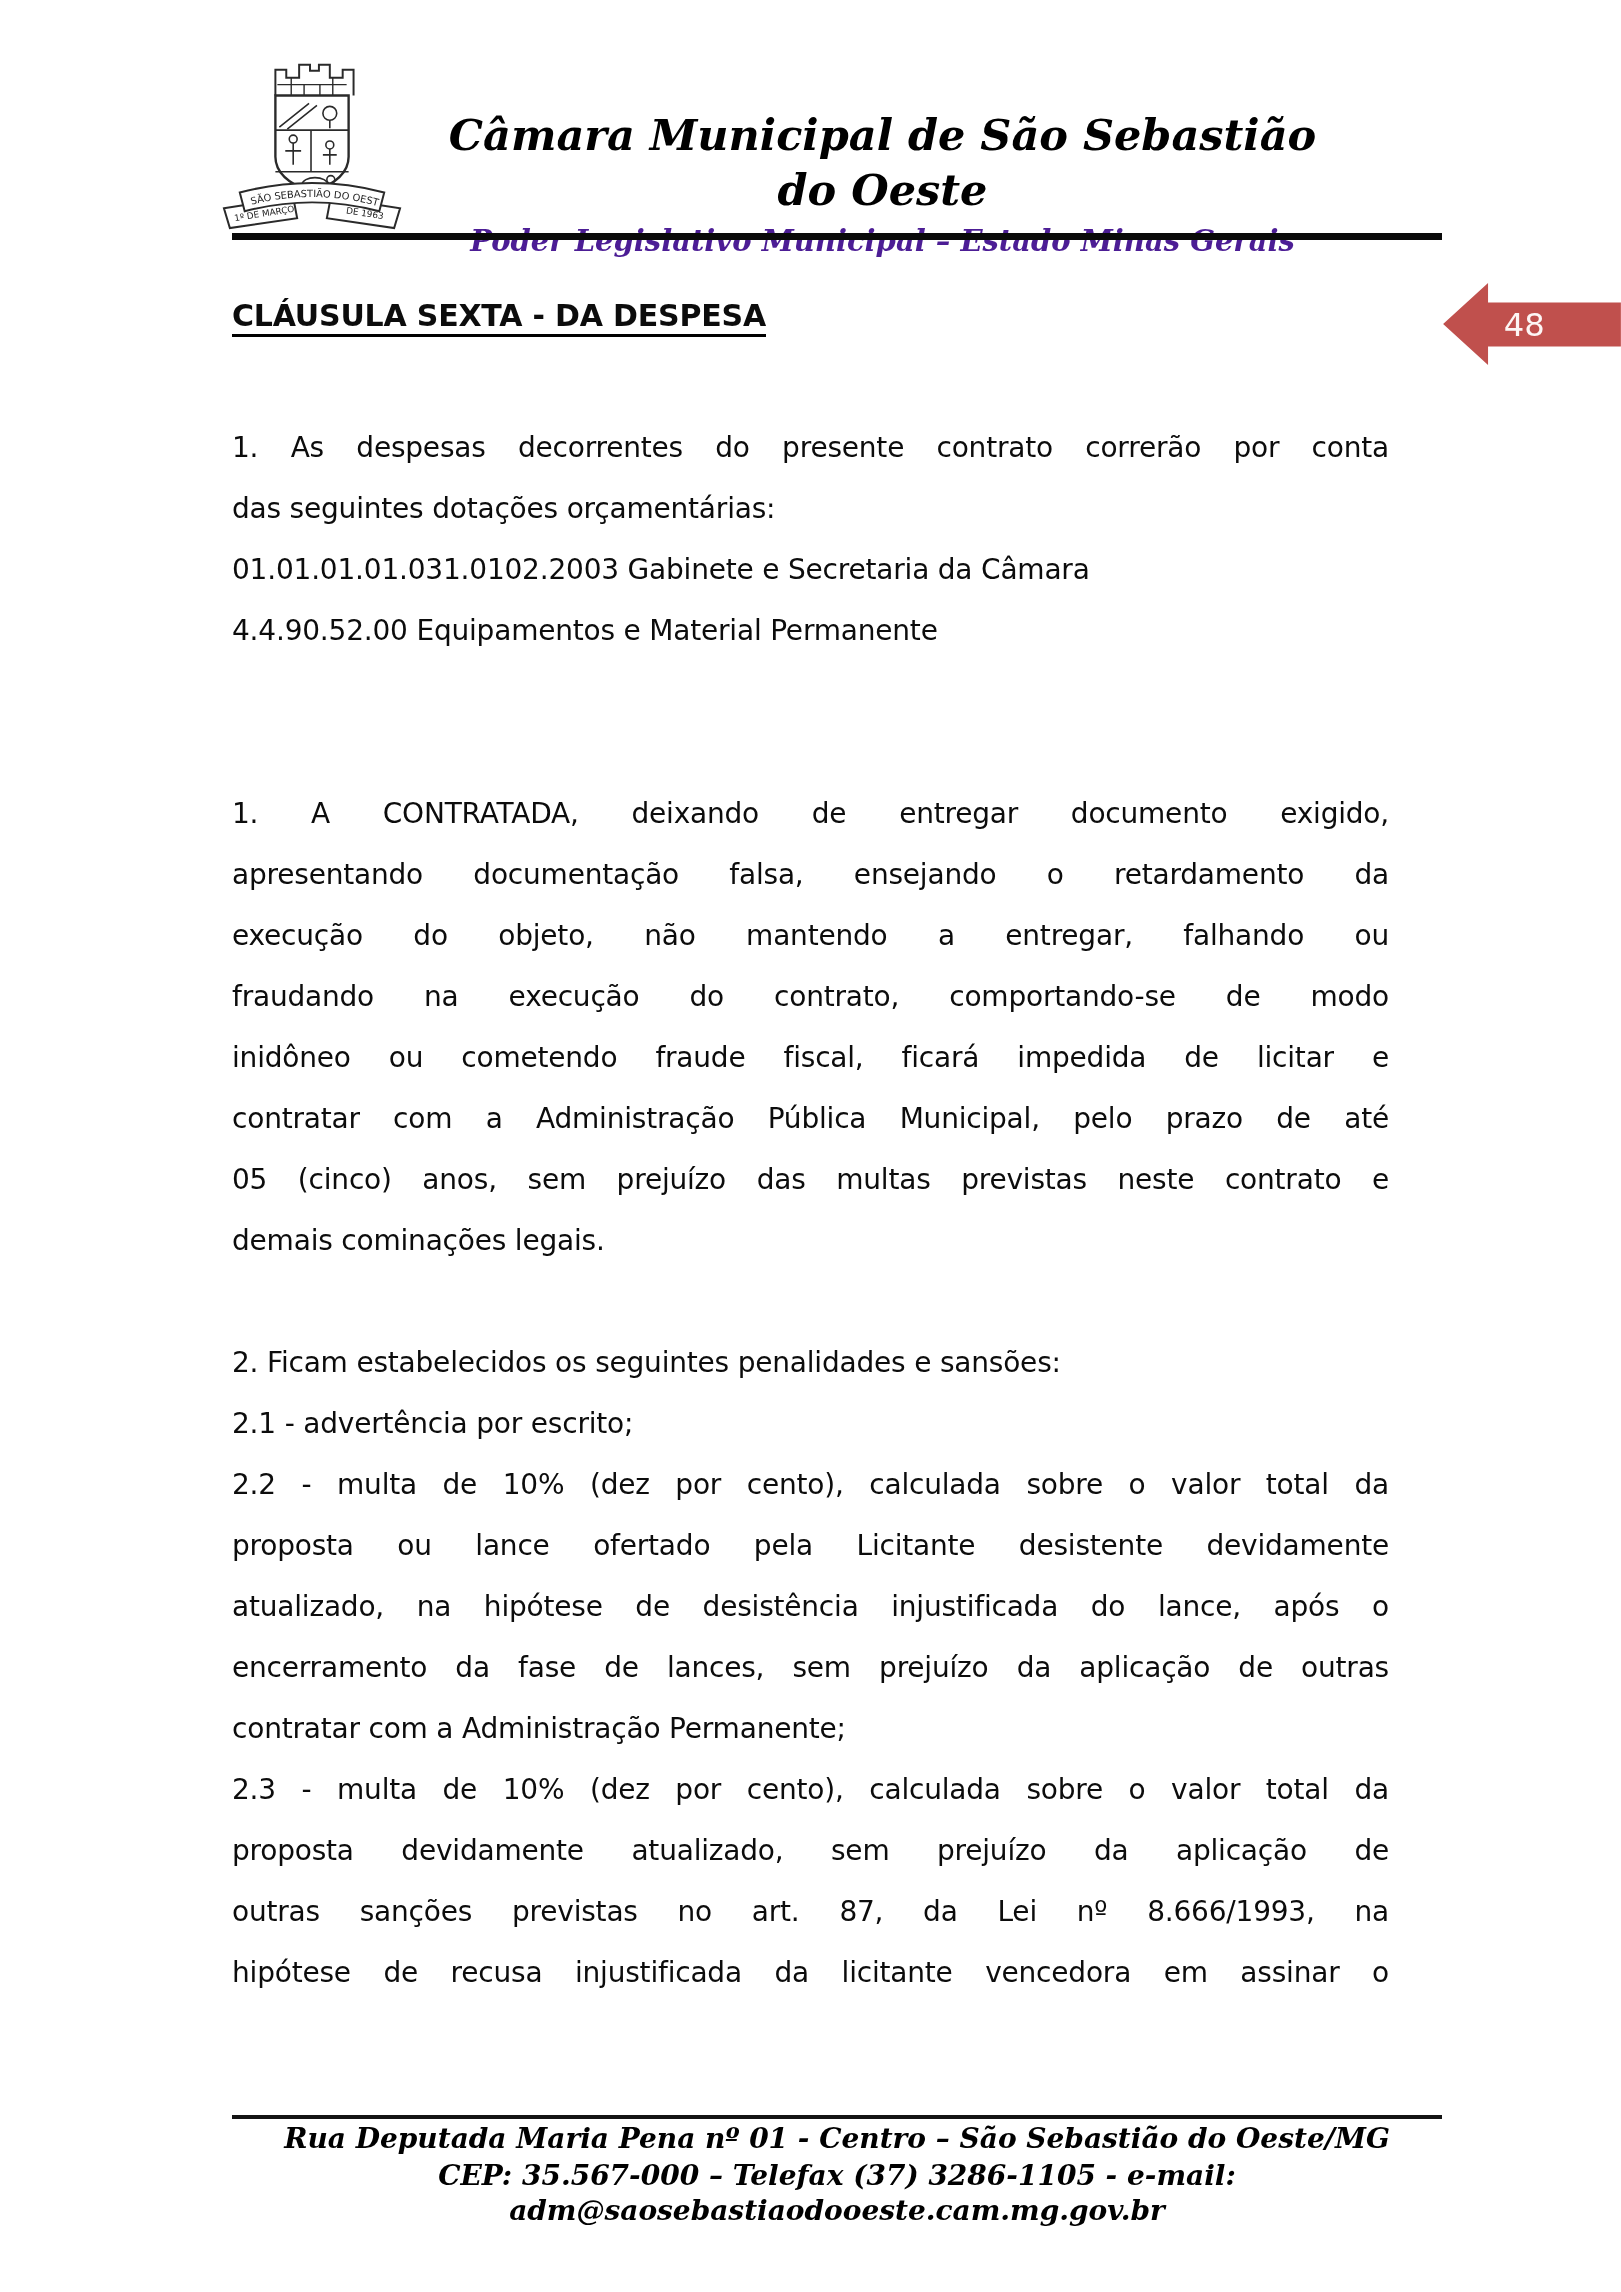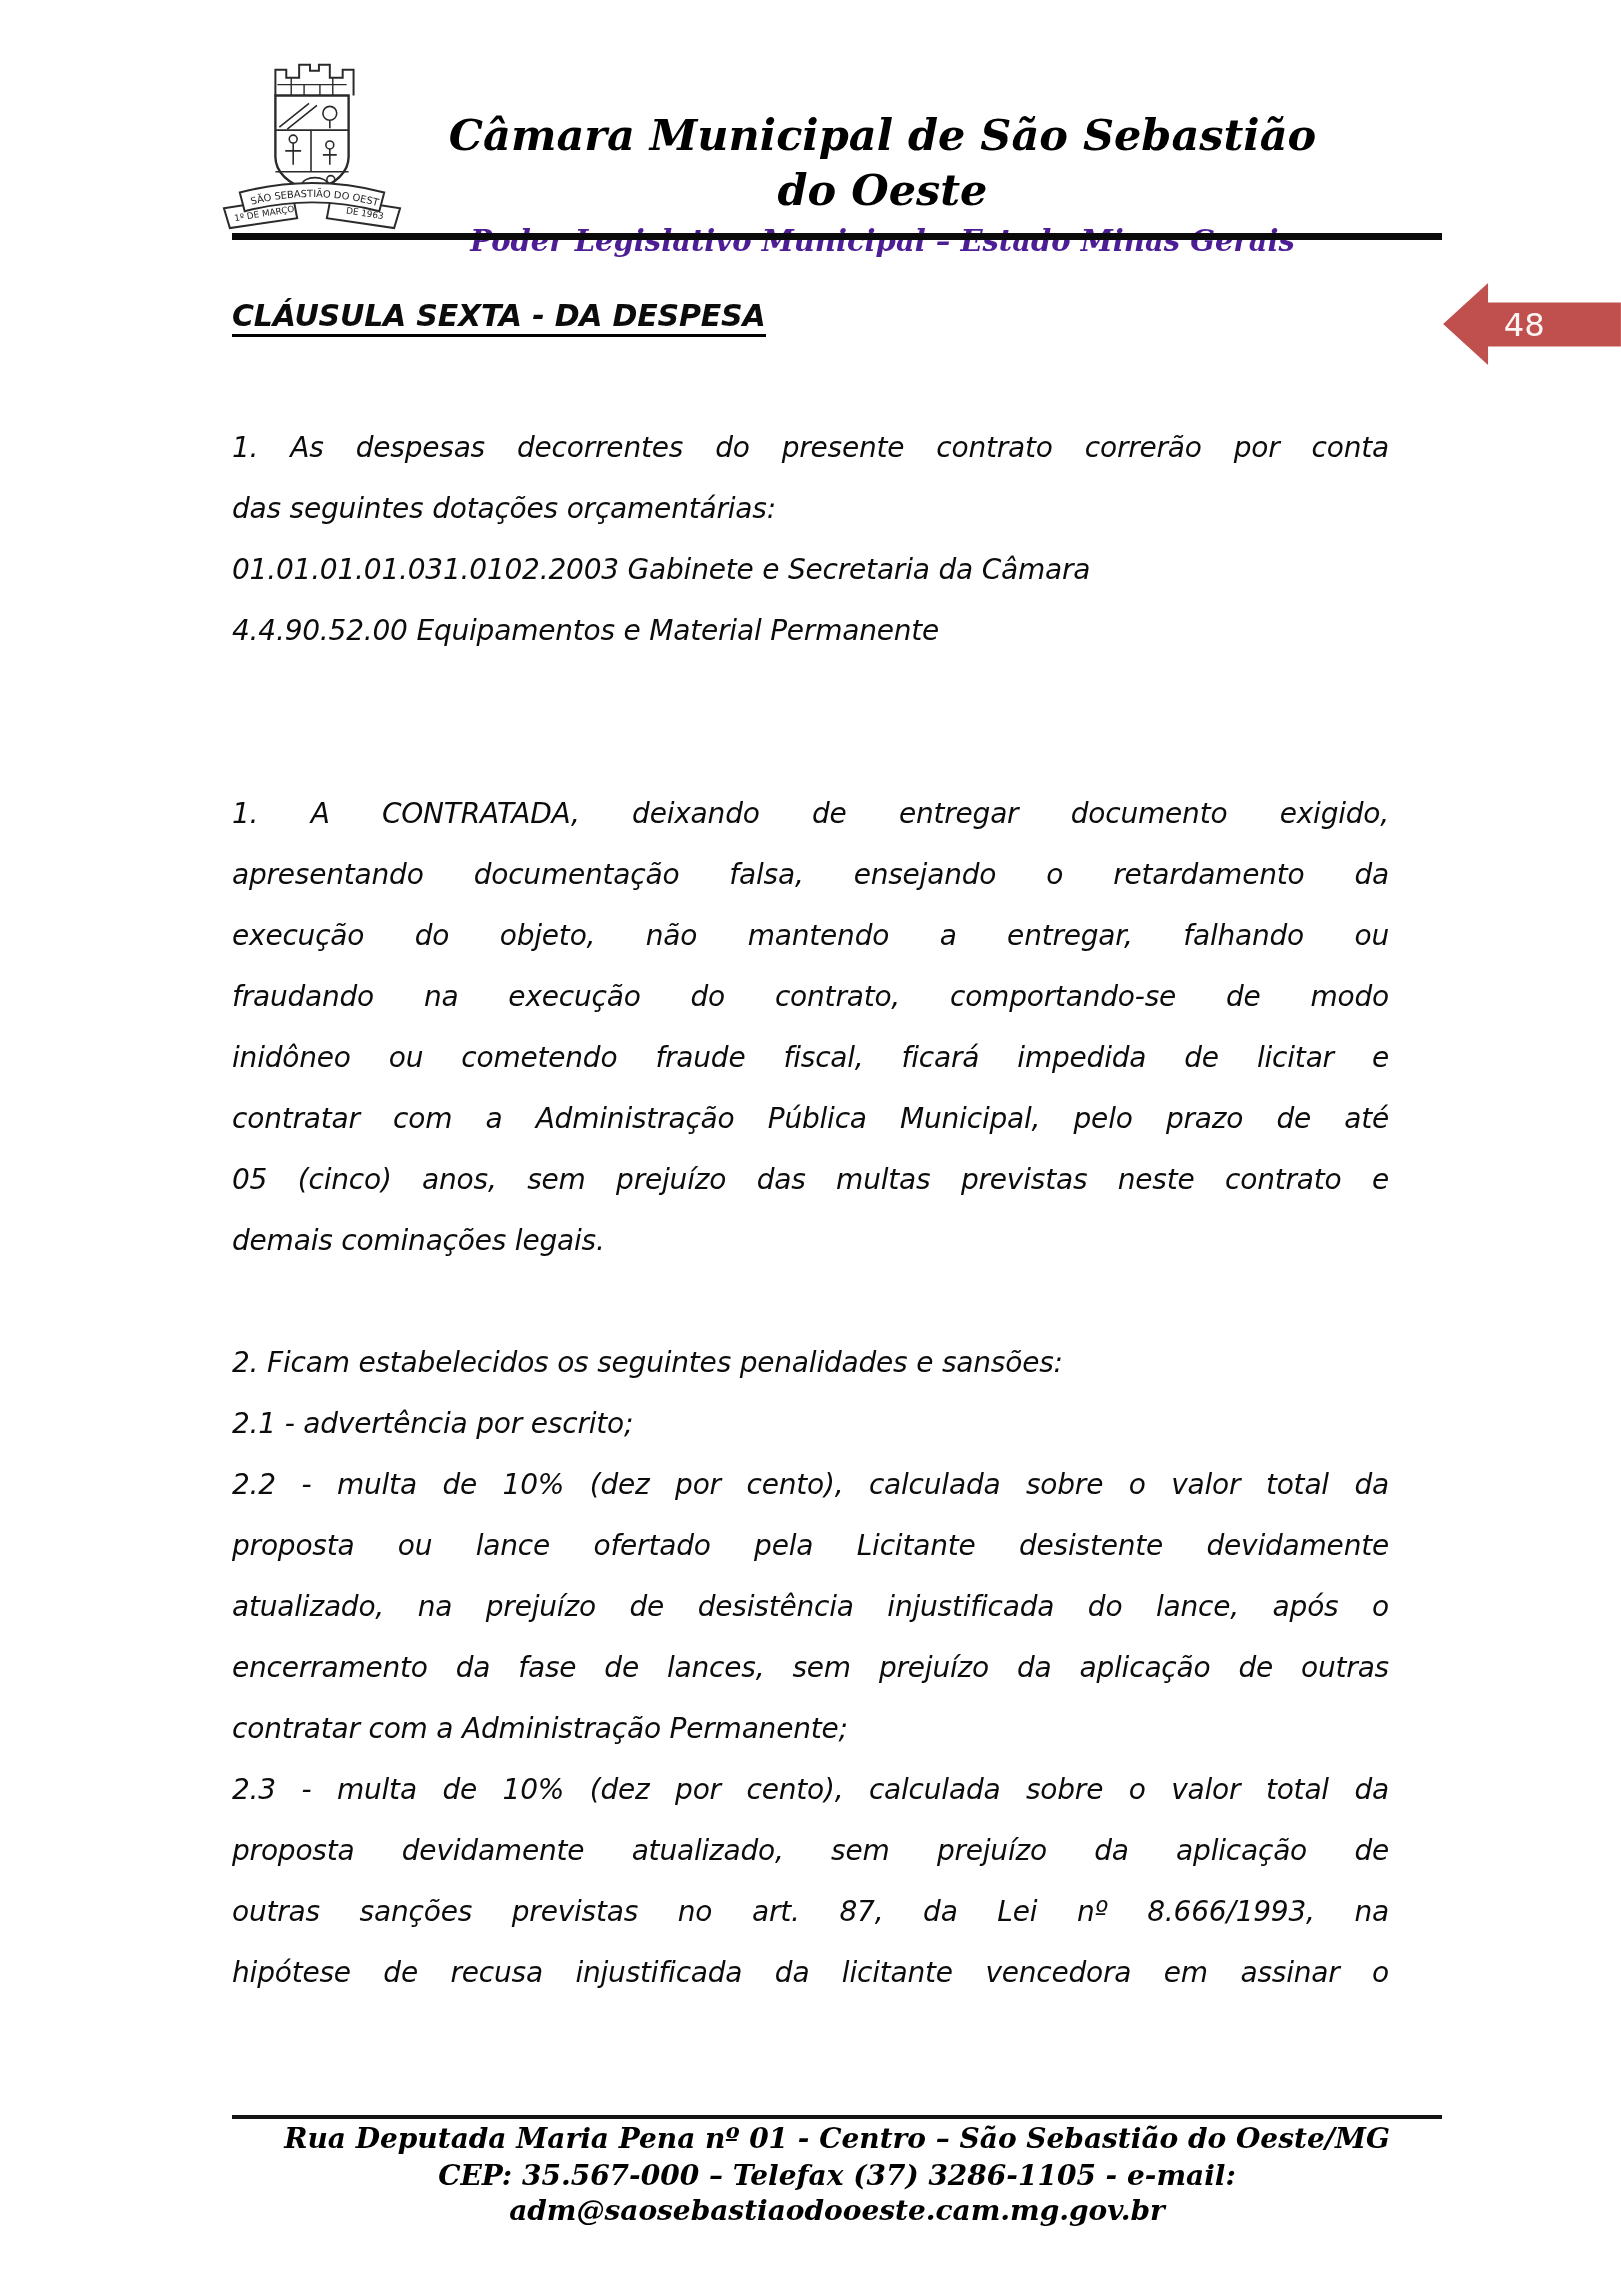--- a/index.html
+++ b/index.html
@@ -34,21 +34,20 @@
   .badge-num{
     font-family:"DejaVu Sans","Liberation Sans",sans-serif;
     font-size:33px;fill:#fdf6f5;
   }
   
   .doc-body{
     position:absolute;left:232px;top:285px;width:1157px;
     font-family:"DejaVu Sans","Liberation Sans",sans-serif;
     font-size:28px;color:#0c0c0c;
     letter-spacing:-0.2px;
-    font-style:italic;
   }
   .line{height:61px;line-height:61px;overflow:hidden;white-space:normal;}
   .line.just{text-align:justify;text-align-last:justify;}
   .line.heading{font-weight:bold;font-size:30px;}
   .hul{display:inline-block;height:49px;border-bottom:3.9px solid #000;}
   
   .footer{position:absolute;left:232px;top:2115px;width:1210px;}
   .footer-rule{width:100%;height:3.9px;background:#141414;}
   .f-line{
     font-family:"DejaVu Serif","Liberation Serif",serif;
@@ -131,21 +130,21 @@
       <div class="line body just">fraudando na execução do contrato, comportando-se de modo</div>
       <div class="line body just">inidôneo ou cometendo fraude fiscal, ficará impedida de licitar e</div>
       <div class="line body just">contratar com a Administração Pública Municipal, pelo prazo de até</div>
       <div class="line body just">05 (cinco) anos, sem prejuízo das multas previstas neste contrato e</div>
       <div class="line body">demais cominações legais.</div>
       <div class="line blank"></div>
       <div class="line body">2. Ficam estabelecidos os seguintes penalidades e sansões:</div>
       <div class="line body">2.1 - advertência por escrito;</div>
       <div class="line body just">2.2 - multa de 10% (dez por cento), calculada sobre o valor total da</div>
       <div class="line body just">proposta ou lance ofertado pela Licitante desistente devidamente</div>
-      <div class="line body just">atualizado, na prejuízo de desistência injustificada do lance, após o</div>
+      <div class="line body just">atualizado, na hipótese de desistência injustificada do lance, após o</div>
       <div class="line body just">encerramento da fase de lances, sem prejuízo da aplicação de outras</div>
       <div class="line body">contratar com a Administração Permanente;</div>
       <div class="line body just">2.3 - multa de 10% (dez por cento), calculada sobre o valor total da</div>
       <div class="line body just">proposta devidamente atualizado, sem prejuízo da aplicação de</div>
       <div class="line body just">outras sanções previstas no art. 87, da Lei nº 8.666/1993, na</div>
       <div class="line body just">hipótese de recusa injustificada da licitante vencedora em assinar o</div>
     </div>
 
   <div class="footer">
     <div class="footer-rule"></div>

